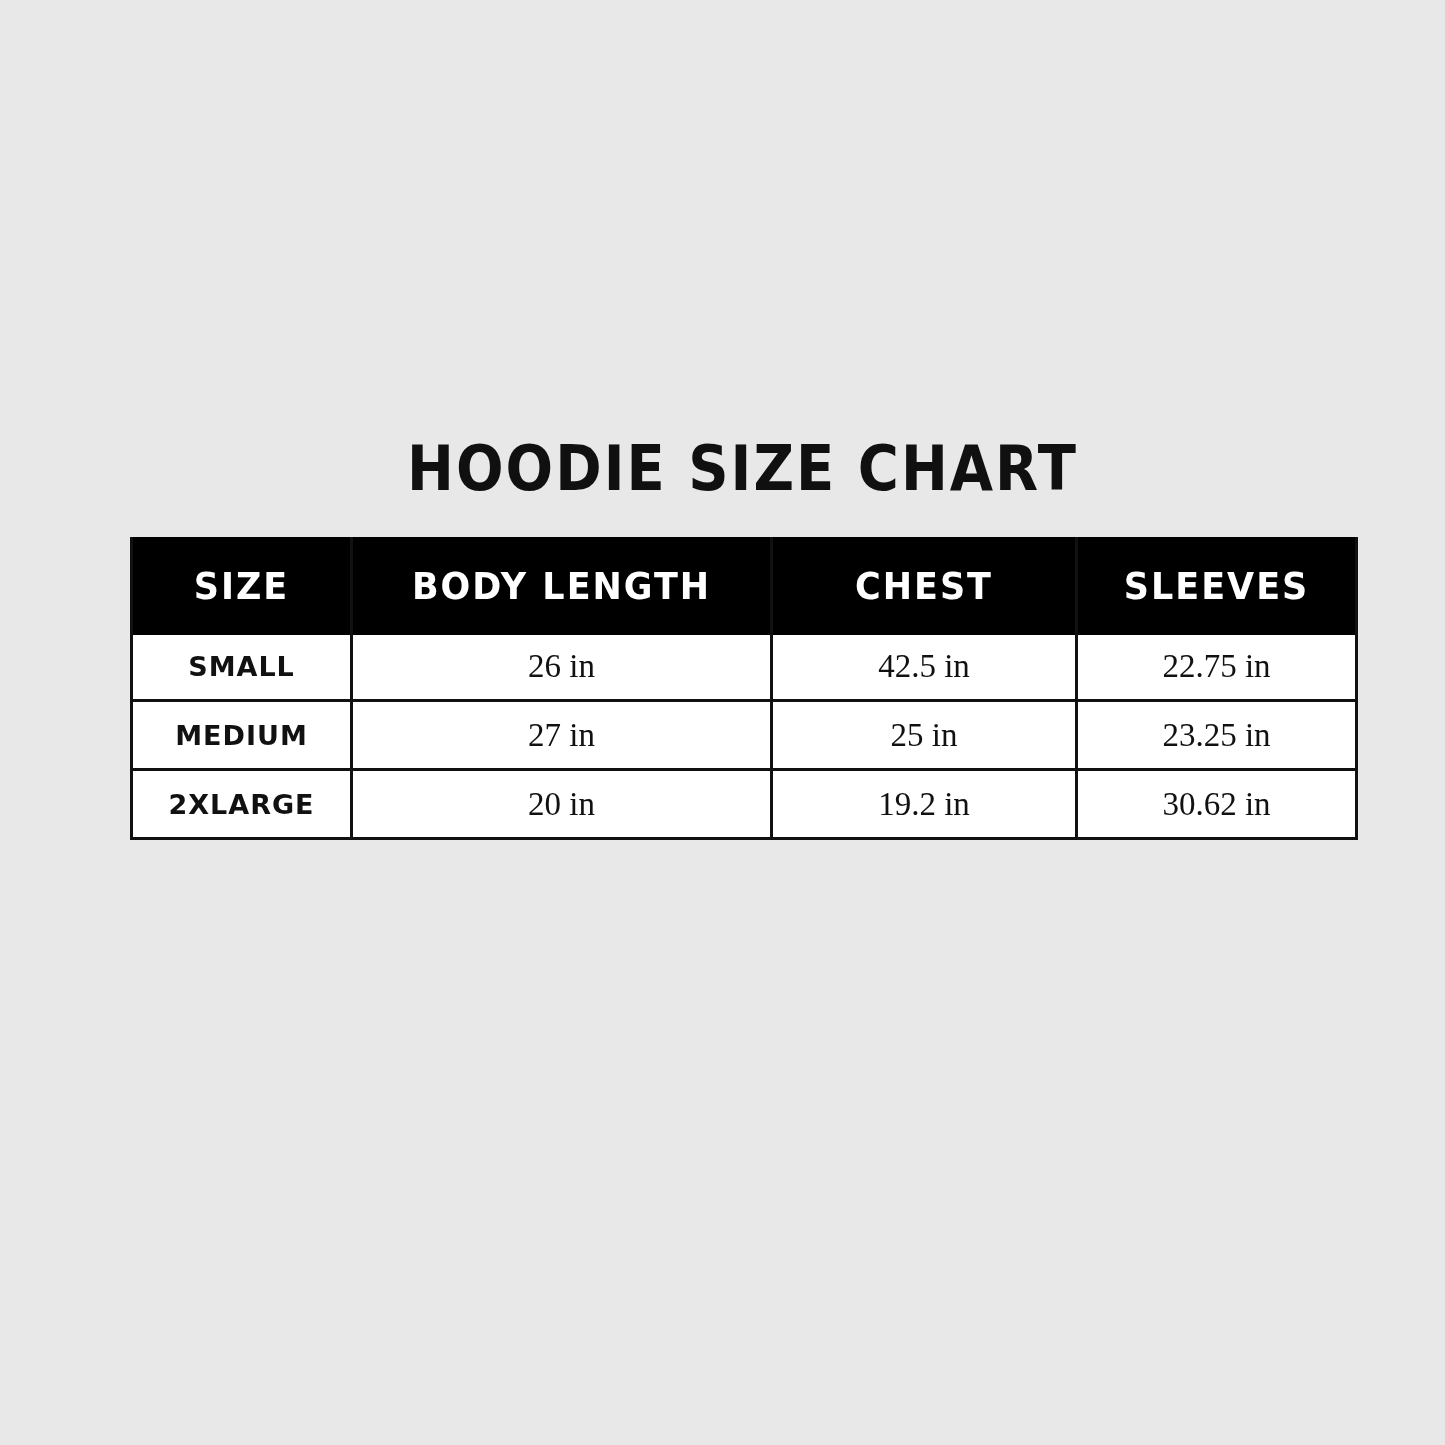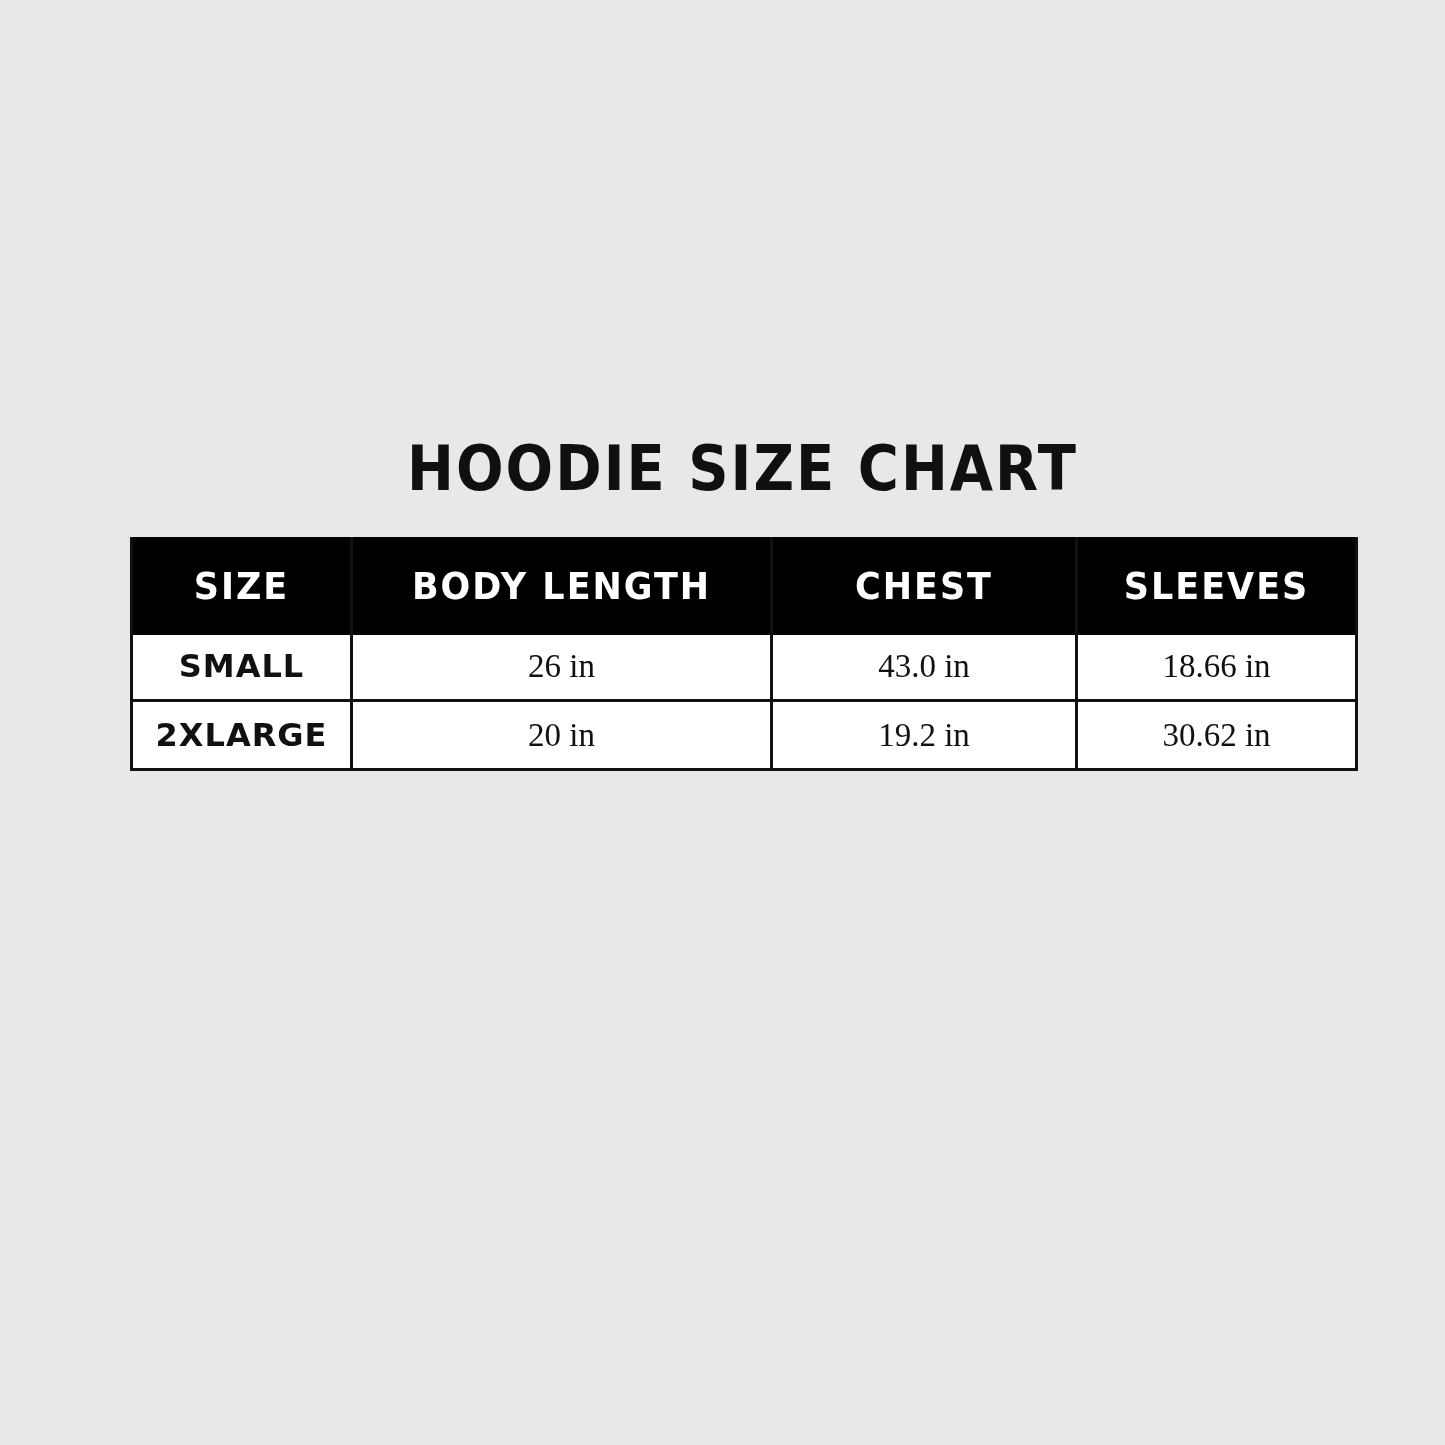--- a/index.html
+++ b/index.html
@@ -75,21 +75,21 @@
     font-size: 33px;
     color: #111111;
     font-family: Liberation Serif, serif;
     font-weight: normal;
     padding: 0 6px;
   }
 
   tbody td.size-cell {
     font-family: "DejaVu Sans", sans-serif;
     font-weight: bold;
-    font-size: 32px;
+    font-size: 27px;
     letter-spacing: 1px;
   }
 
   col.col-size { width: 220px; }
   col.col-body { width: 420px; }
   col.col-chest { width: 305px; }
   col.col-sleeves { width: 280px; }
 </style>
 </head>
 <body>
@@ -111,22 +111,28 @@
           <th>SIZE</th>
           <th>BODY LENGTH</th>
           <th>CHEST</th>
           <th>SLEEVES</th>
         </tr>
       </thead>
       <tbody>
         <tr>
           <td class="size-cell">SMALL</td>
           <td>26 in</td>
-          <td>43.0 in</td>
-          <td>18.66 in</td>
+          <td>42.5 in</td>
+          <td>22.75 in</td>
+        </tr>
+        <tr>
+          <td class="size-cell">MEDIUM</td>
+          <td>27 in</td>
+          <td>25 in</td>
+          <td>23.25 in</td>
         </tr>
         <tr>
           <td class="size-cell">2XLARGE</td>
           <td>20 in</td>
           <td>19.2 in</td>
           <td>30.62 in</td>
         </tr>
       </tbody>
     </table>
 

